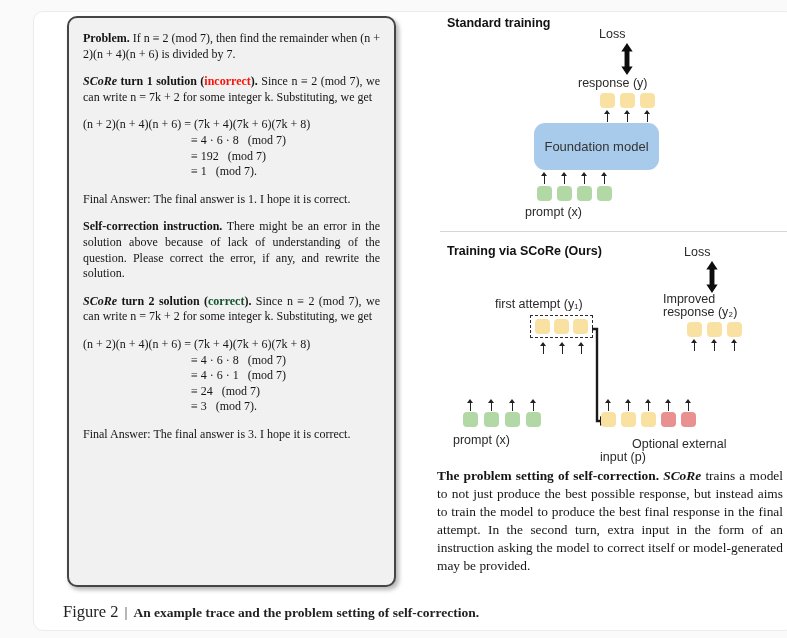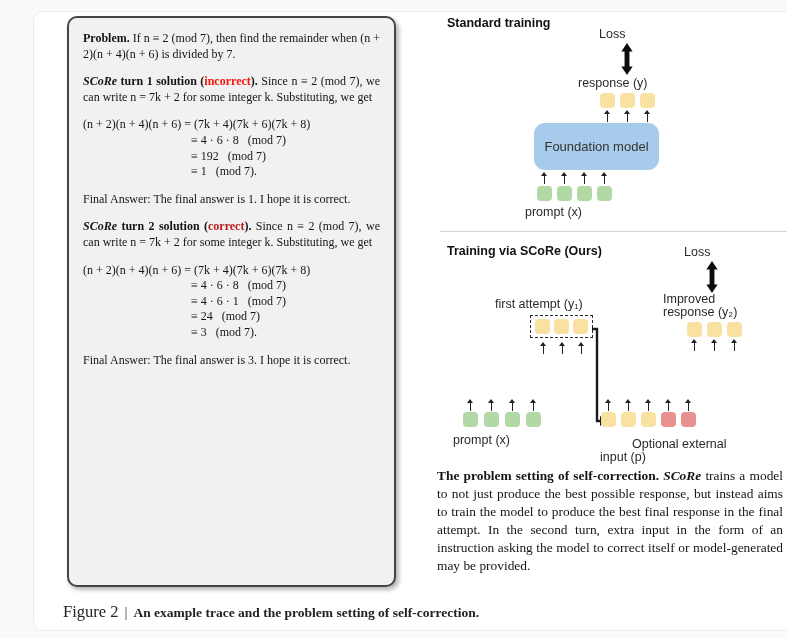--- a/index.html
+++ b/index.html
@@ -63,22 +63,23 @@
 
     <div class="eqs">
       <div class="eq">(n + 2)(n + 4)(n + 6) = (7k + 4)(7k + 6)(7k + 8)</div>
       <div class="eq cont">≡ 4 · 6 · 8   (mod 7)</div>
       <div class="eq cont">≡ 192   (mod 7)</div>
       <div class="eq cont">≡ 1   (mod 7).</div>
     </div>
 
     <p class="tp">Final Answer: The final answer is 1. I hope it is correct.</p>
 
+    <p class="tp"><span class="bold">Self-correction instruction.</span><span> There might be an error in the solution above because of lack of understanding of the question. Please correct the error, if any, and rewrite the solution.</span></p>
 
-    <p class="tp"><span class="bi">SCoRe</span><span class="bold"> turn 2 solution (</span><span class="status" style="color: #b91c1c; font-family: Liberation Serif, serif;">correct</span><span class="bold">).</span><span> Since n ≡ 2 (mod 7), we can write n = 7k + 2 for some integer k. Substituting, we get</span></p>
+    <p class="tp"><span class="bi">SCoRe</span><span class="bold"> turn 2 solution (</span><span class="status" style="color: #14532d; font-family: Liberation Serif, serif;">correct</span><span class="bold">).</span><span> Since n ≡ 2 (mod 7), we can write n = 7k + 2 for some integer k. Substituting, we get</span></p>
 
     <div class="eqs">
       <div class="eq">(n + 2)(n + 4)(n + 6) = (7k + 4)(7k + 6)(7k + 8)</div>
       <div class="eq cont">≡ 4 · 6 · 8   (mod 7)</div>
       <div class="eq cont">≡ 4 · 6 · 1   (mod 7)</div>
       <div class="eq cont">≡ 24   (mod 7)</div>
       <div class="eq cont">≡ 3   (mod 7).</div>
     </div>
 
     <p class="tp">Final Answer: The final answer is 3. I hope it is correct.</p>

